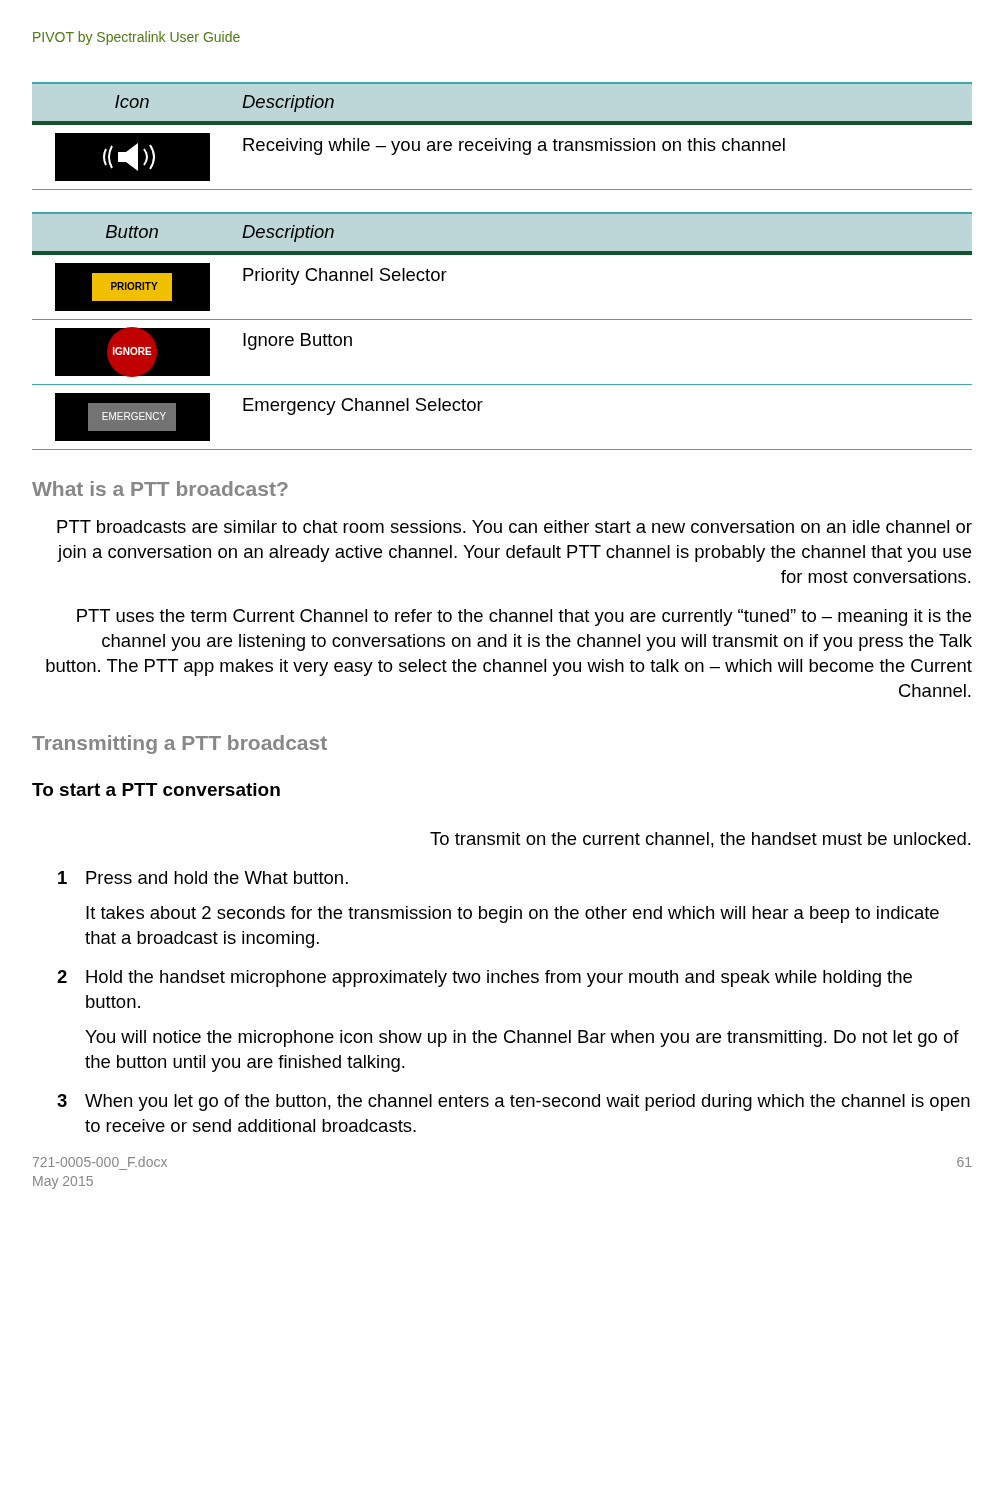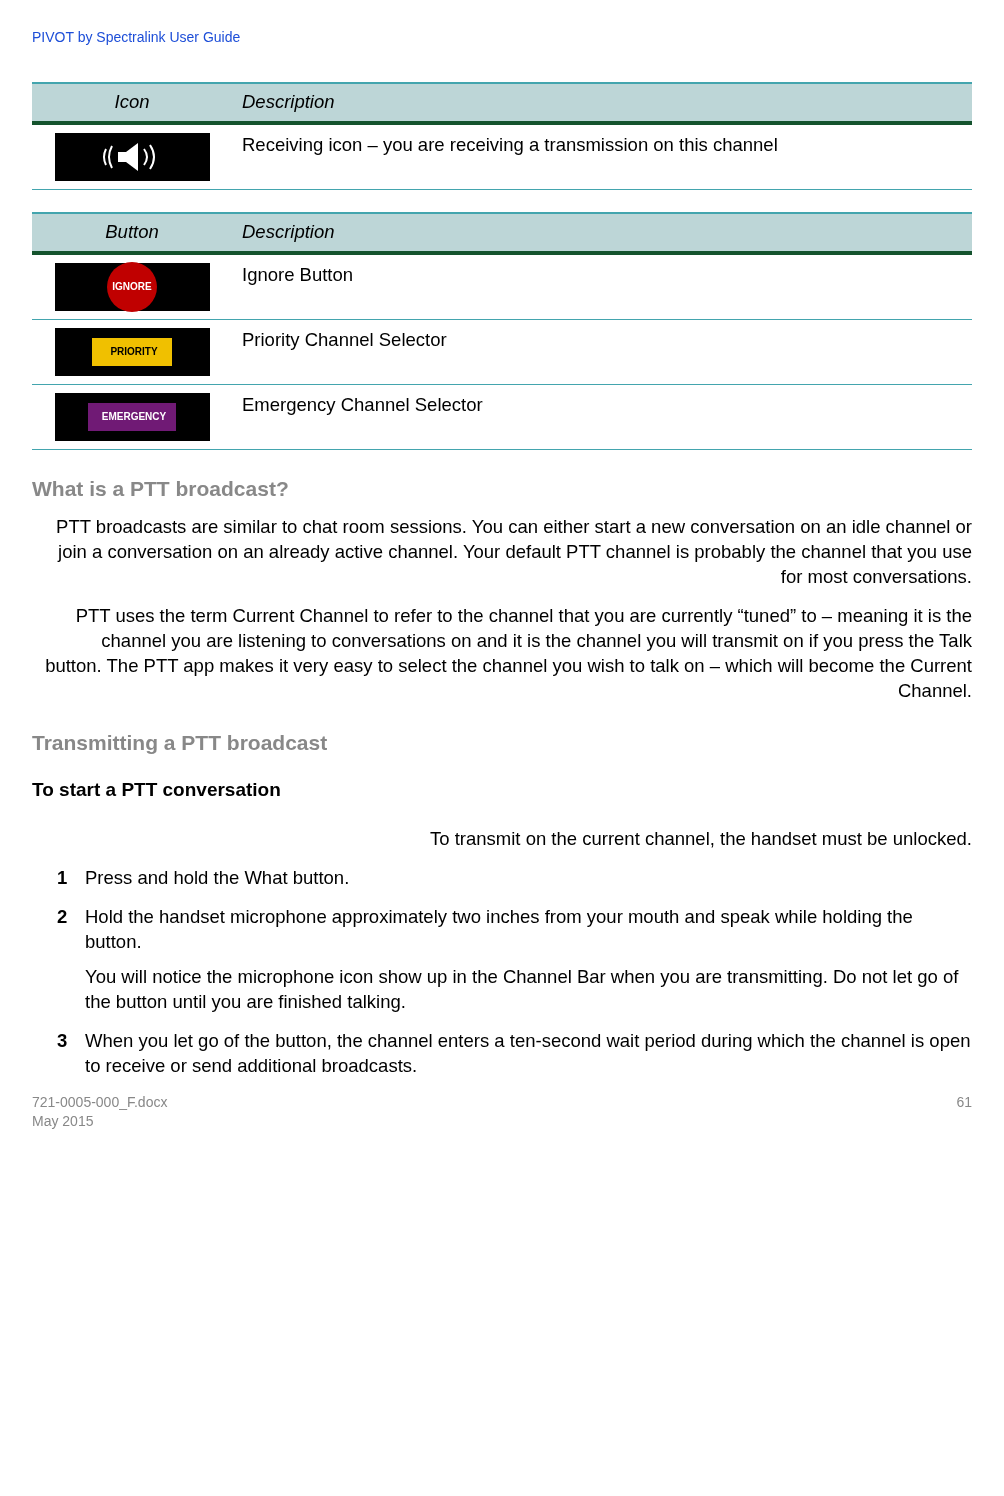--- a/index.html
+++ b/index.html
@@ -7,21 +7,21 @@
     margin: 0;
     padding: 28px 32px 20px 32px;
     width: 1004px;
     box-sizing: border-box;
     color: #000;
     font-size: 18.5px;
     line-height: 1.35;
   }
   .header-title {
     font-size: 14px;
-    color: #1d4ed8;
+    color: #4d7c0f;
     margin-bottom: 35px;
   }
   table {
     border-collapse: collapse;
     width: 100%;
     margin-bottom: 22px;
   }
   table thead tr {
     background: #bdd6d7;
   }
@@ -72,24 +72,24 @@
     color: #fff;
     font-size: 10px;
     font-weight: bold;
     width: 50px; height: 50px;
     border-radius: 50%;
     display: flex;
     align-items: center;
     justify-content: center;
   }
   .emergency-btn {
-    background: #701a75;
+    background: #737373;
     color: #fff;
     font-size: 10px;
-    font-weight: bold;
+    font-weight: normal;
     padding: 7px 10px 7px 14px;
     display:inline-block;
     position:relative;
   }
   .emergency-btn::after {
     content:"";
     position:absolute;
     right:-8px; top:0;
     border-top: 12px solid transparent;
     border-bottom: 12px solid transparent;
@@ -140,48 +140,48 @@
           <svg width="60" height="36" viewBox="0 0 60 36">
             <path d="M4 10 Q0 18 4 26" stroke="#fff" stroke-width="2" fill="none"></path>
             <path d="M10 7 Q4 18 10 29" stroke="#fff" stroke-width="2" fill="none"></path>
             <rect x="16" y="13" width="8" height="10" fill="#fff"></rect>
             <polygon points="24,13 36,4 36,32 24,23" fill="#fff"></polygon>
             <path d="M42 10 Q48 18 42 26" stroke="#fff" stroke-width="2" fill="none"></path>
             <path d="M48 6 Q56 18 48 30" stroke="#fff" stroke-width="2" fill="none"></path>
           </svg>
         </div>
       </td>
-      <td>Receiving icon – you are receiving a transmission on this channel</td>
+      <td>Receiving while – you are receiving a transmission on this channel</td>
     </tr>
   </tbody>
 </table>
 
 <table>
   <thead>
     <tr>
       <th class="icon-col">Button</th>
       <th>Description</th>
     </tr>
   </thead>
   <tbody>
     <tr>
       <td class="icon-col">
         <div class="icon-box">
+          <span class="priority-btn">PRIORITY</span>
+        </div>
+      </td>
+      <td>Priority Channel Selector</td>
+    </tr>
+    <tr>
+      <td class="icon-col">
+        <div class="icon-box">
           <div class="ignore-btn">IGNORE</div>
         </div>
       </td>
       <td>Ignore Button</td>
-    </tr>
-    <tr>
-      <td class="icon-col">
-        <div class="icon-box">
-          <span class="priority-btn">PRIORITY</span>
-        </div>
-      </td>
-      <td>Priority Channel Selector</td>
     </tr>
     <tr>
       <td class="icon-col">
         <div class="icon-box">
           <span class="emergency-btn">EMERGENCY</span>
         </div>
       </td>
       <td>Emergency Channel Selector</td>
     </tr>
   </tbody>
@@ -192,20 +192,21 @@
 <p>PTT uses the term Current Channel to refer to the channel that you are currently “tuned” to – meaning it is the channel you are listening to conversations on and it is the channel you will transmit on if you press the Talk button. The PTT app makes it very easy to select the channel you wish to talk on – which will become the Current Channel.</p>
 
 <h2 class="section">Transmitting a PTT broadcast</h2>
 <h3 class="sub">To start a PTT conversation</h3>
 <p>To transmit on the current channel, the handset must be unlocked.</p>
 
 <ol>
   <li>
     <span class="num">1</span>
     <span>Press and hold the What button.</span>
+    <span class="step-extra">It takes about 2 seconds for the transmission to begin on the other end which will hear a beep to indicate that a broadcast is incoming.</span>
   </li>
   <li>
     <span class="num">2</span>
     <span>Hold the handset microphone approximately two inches from your mouth and speak while holding the button.</span>
     <span class="step-extra">You will notice the microphone icon show up in the Channel Bar when you are transmitting. Do not let go of the button until you are finished talking.</span>
   </li>
   <li>
     <span class="num">3</span>
     <span>When you let go of the button, the channel enters a ten-second wait period during which the channel is open to receive or send additional broadcasts.</span>
   </li>

